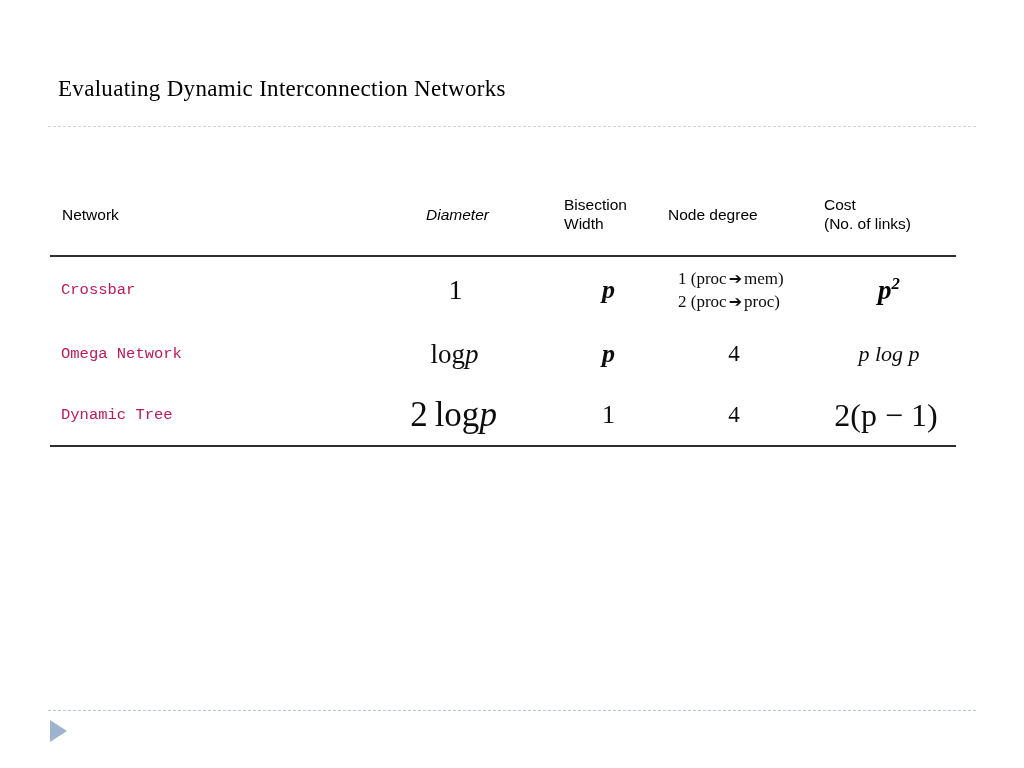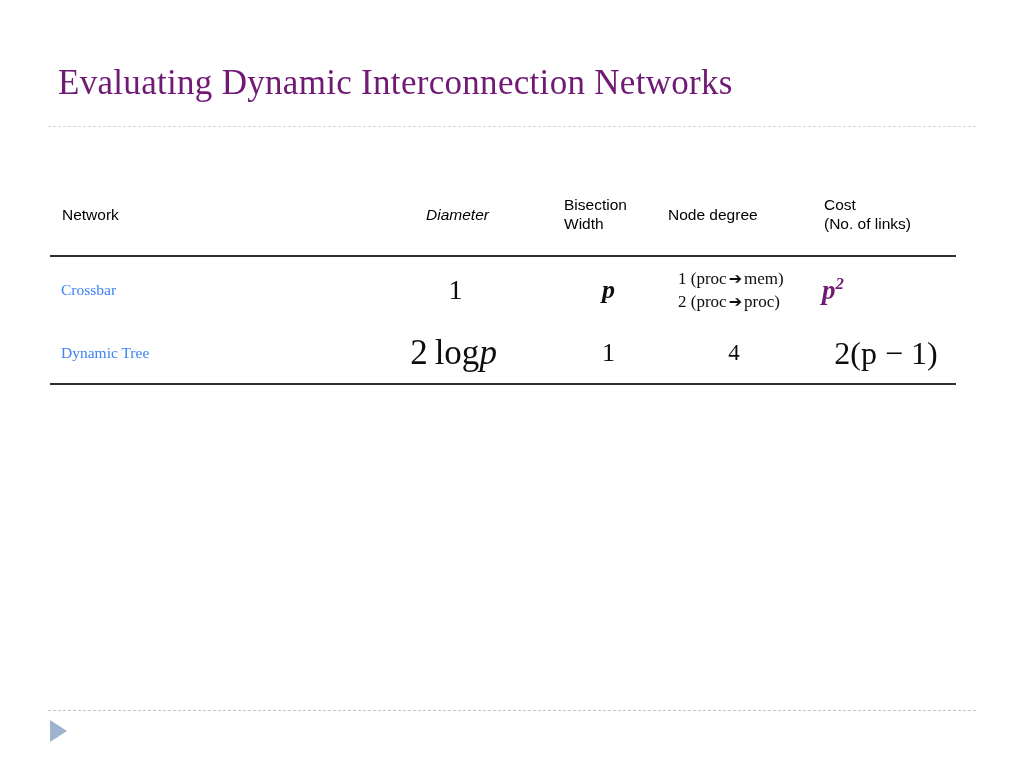--- a/index.html
+++ b/index.html
@@ -19,27 +19,27 @@
   .slide {
     position: absolute;
     inset: 0;
     background: #ffffff;
   }
 
   
   .slide-title {
     position: absolute;
     left: 58px;
-    top: 60px;
+    top: 66px;
     width: 900px;
     font-family: "Liberation Serif", "DejaVu Serif", serif;
-    font-size: 35px;
+    font-size: 23px;
     line-height: 46px;
     font-weight: 400;
-    color: #701a75;
+    color: #000000;
     letter-spacing: 0.3px;
     white-space: nowrap;
   }
 
   .title-rule {
     position: absolute;
     left: 48px;
     top: 126px;
     width: 928px;
     height: 0;
@@ -99,23 +99,23 @@
   .hdr-bisect { padding-left: 9px; }
   .hdr-degree { padding-left: 6px; }
   .hdr-cost { padding-left: 22px; }
 
   tbody td {
     padding-top: 6px;
     padding-bottom: 6px;
   }
 
   .row-label {
-    font-family: Liberation Serif, serif;
+    font-family: Liberation Mono, monospace;
     font-size: 15.5px;
-    color: #3b82f6;
+    color: #be185d;
     padding-left: 11px;
     white-space: nowrap;
   }
 
   
   .math {
     font-family: "Liberation Serif", "DejaVu Serif", serif;
     color: #0d0d0d;
     text-align: center;
     white-space: nowrap;
@@ -151,21 +151,22 @@
     color: #0d0d0d;
     text-align: center;
     padding-left: 4px;
   }
 
   .m-cost-p2 {
     font-family: "Liberation Serif", "DejaVu Serif", serif;
     font-size: 27px;
     font-style: italic;
     font-weight: 700;
-    color: #701a75;
+    color: #000000;
+    text-align: center;
     padding-left: 20px;
     white-space: nowrap;
   }
   .m-cost-p2 sup { font-size: 0.62em; font-weight: 700; }
 
   .m-cost-plogp {
     font-family: "Liberation Serif", "DejaVu Serif", serif;
     font-size: 22px;
     font-style: italic;
     color: #0d0d0d;
@@ -263,20 +264,27 @@
           <td class="row-label">Crossbar</td>
           <td class="math m-diam-1">1</td>
           <td class="math m-bis-p">p</td>
           <td class="m-deg">
             <span><span>1</span>&nbsp;<span>(proc</span><span class="arrow">➔</span><span>mem)</span></span><br>
             <span><span>2</span>&nbsp;<span>(proc</span><span class="arrow">➔</span><span>proc)</span></span>
           </td>
           <td class="m-cost-p2"><span>p</span><sup>2</sup></td>
         </tr>
 
+        <tr class="r-omega">
+          <td class="row-label">Omega Network</td>
+          <td class="math m-diam-log"><span class="up">log</span><span class="it">p</span></td>
+          <td class="math m-bis-p">p</td>
+          <td class="m-deg-num">4</td>
+          <td class="m-cost-plogp">p log p</td>
+        </tr>
 
         <tr class="r-tree last">
           <td class="row-label">Dynamic Tree</td>
           <td class="math m-diam-2log"><span class="up">2</span> <span class="up">log</span><span class="it">p</span></td>
           <td class="math m-bis-1">1</td>
           <td class="m-deg-num">4</td>
           <td class="m-cost-2p1"><span>2(</span><span class="bi">p</span><span> − 1)</span></td>
         </tr>
 
       </tbody>

